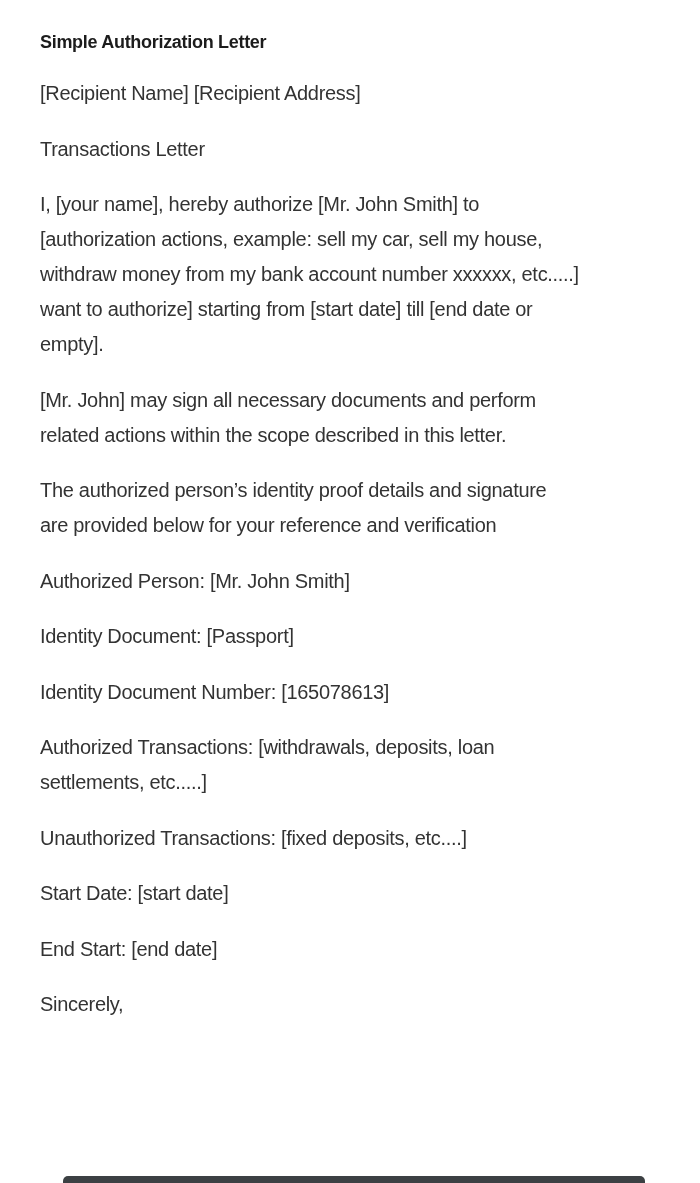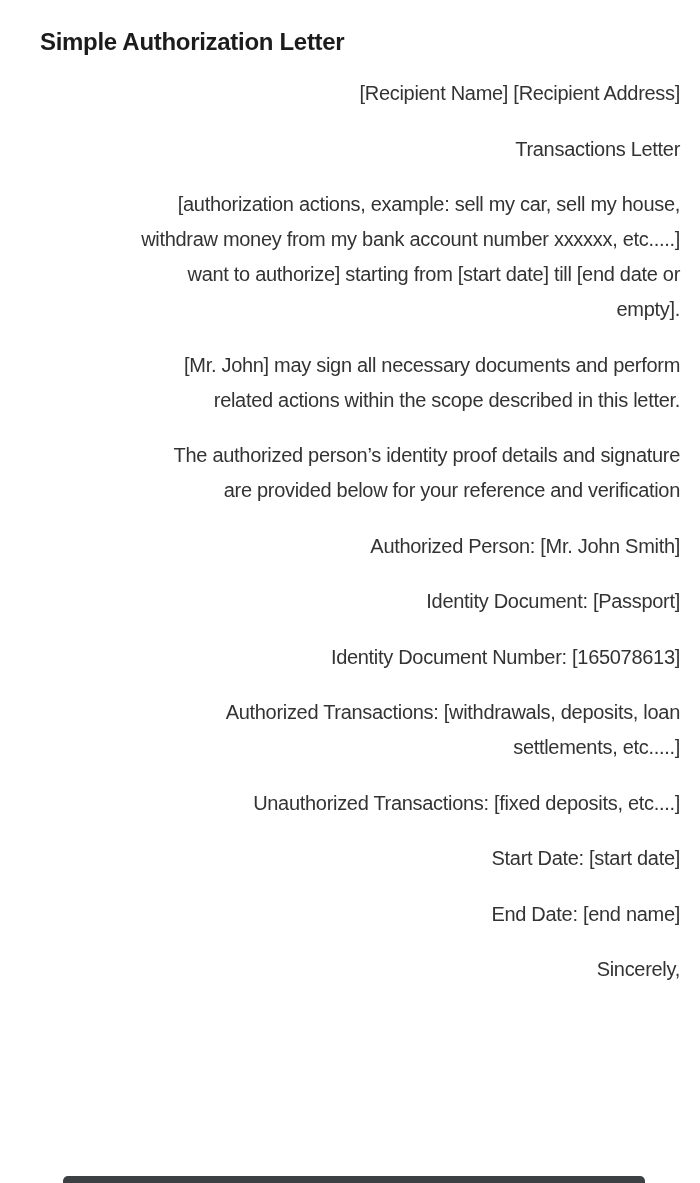--- a/index.html
+++ b/index.html
@@ -9,30 +9,29 @@
     height: 1183px;
     background: #ffffff;
     overflow: hidden;
     position: relative;
     font-family: "Liberation Sans", sans-serif;
   }
   .doc {
     padding: 28px 20px 0 40px;
   }
   .doc-title {
-    font-size: 24px;
+    font-size: 18px;
     line-height: 28px;
     font-weight: 700;
     letter-spacing: -0.3px;
     color: #1c1c1c;
     margin: 0 0 20px 0;
   }
   .para {
     margin: 0 0 20.5px 0;
-    text-align: right;
   }
   .line {
     font-size: 20px;
     line-height: 35px;
     letter-spacing: -0.3px;
     color: #333333;
     white-space: nowrap;
   }
   .bottom-partial-bar {
     position: absolute;
@@ -53,20 +52,21 @@
 
   <section class="para">
     <div class="line">[Recipient Name] [Recipient Address]</div>
   </section>
 
   <section class="para">
     <div class="line">Transactions Letter</div>
   </section>
 
   <section class="para">
+    <div class="line">I, [your name], hereby authorize [Mr. John Smith] to</div>
     <div class="line">[authorization actions, example: sell my car, sell my house,</div>
     <div class="line">withdraw money from my bank account number xxxxxx, etc.....]</div>
     <div class="line">want to authorize] starting from [start date] till [end date or</div>
     <div class="line">empty].</div>
   </section>
 
   <section class="para">
     <div class="line">[Mr. John] may sign all necessary documents and perform</div>
     <div class="line">related actions within the scope described in this letter.</div>
   </section>
@@ -96,21 +96,21 @@
 
   <section class="para">
     <div class="line">Unauthorized Transactions: [fixed deposits, etc....]</div>
   </section>
 
   <section class="para">
     <div class="line">Start Date: [start date]</div>
   </section>
 
   <section class="para">
-    <div class="line">End Date: [end name]</div>
+    <div class="line">End Start: [end date]</div>
   </section>
 
   <section class="para">
     <div class="line">Sincerely,</div>
   </section>
 
 </main>
 
 <div class="bottom-partial-bar"></div>
 

